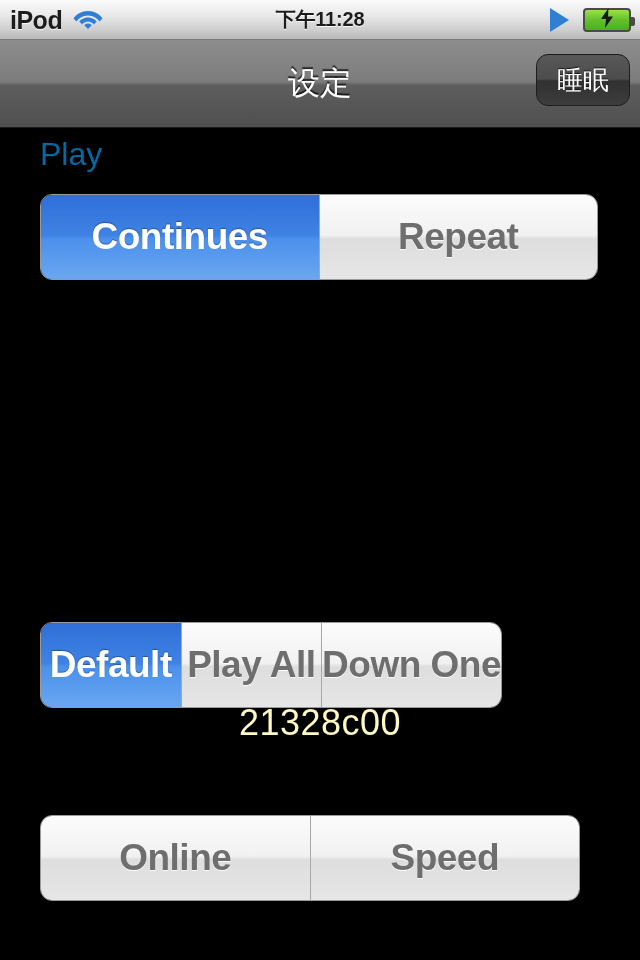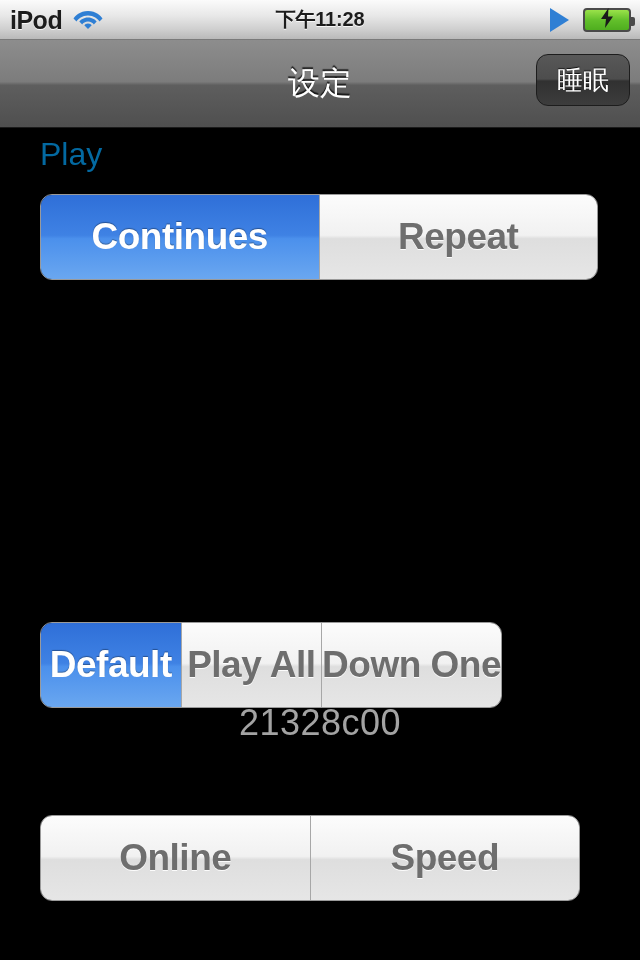--- a/index.html
+++ b/index.html
@@ -230,21 +230,21 @@
   #seg-download { left: 40px; top: 474px; width: 462px; margin-top: 20px; }
   #seg-mode     { left: 40px; top: 687px; width: 540px; }
 
   .hash-text {
     position: absolute;
     left: 0;
     top: 574px;
     width: 640px;
     text-align: center;
     font-size: 36px;
-    color: #a3a3a3;
+    color: #fef9c3;
     letter-spacing: 0.5px;
   }
 </style>
 </head>
 <body>
 
 <div id="screen">
 
   <div class="status-bar">
     <div class="sb-left">

